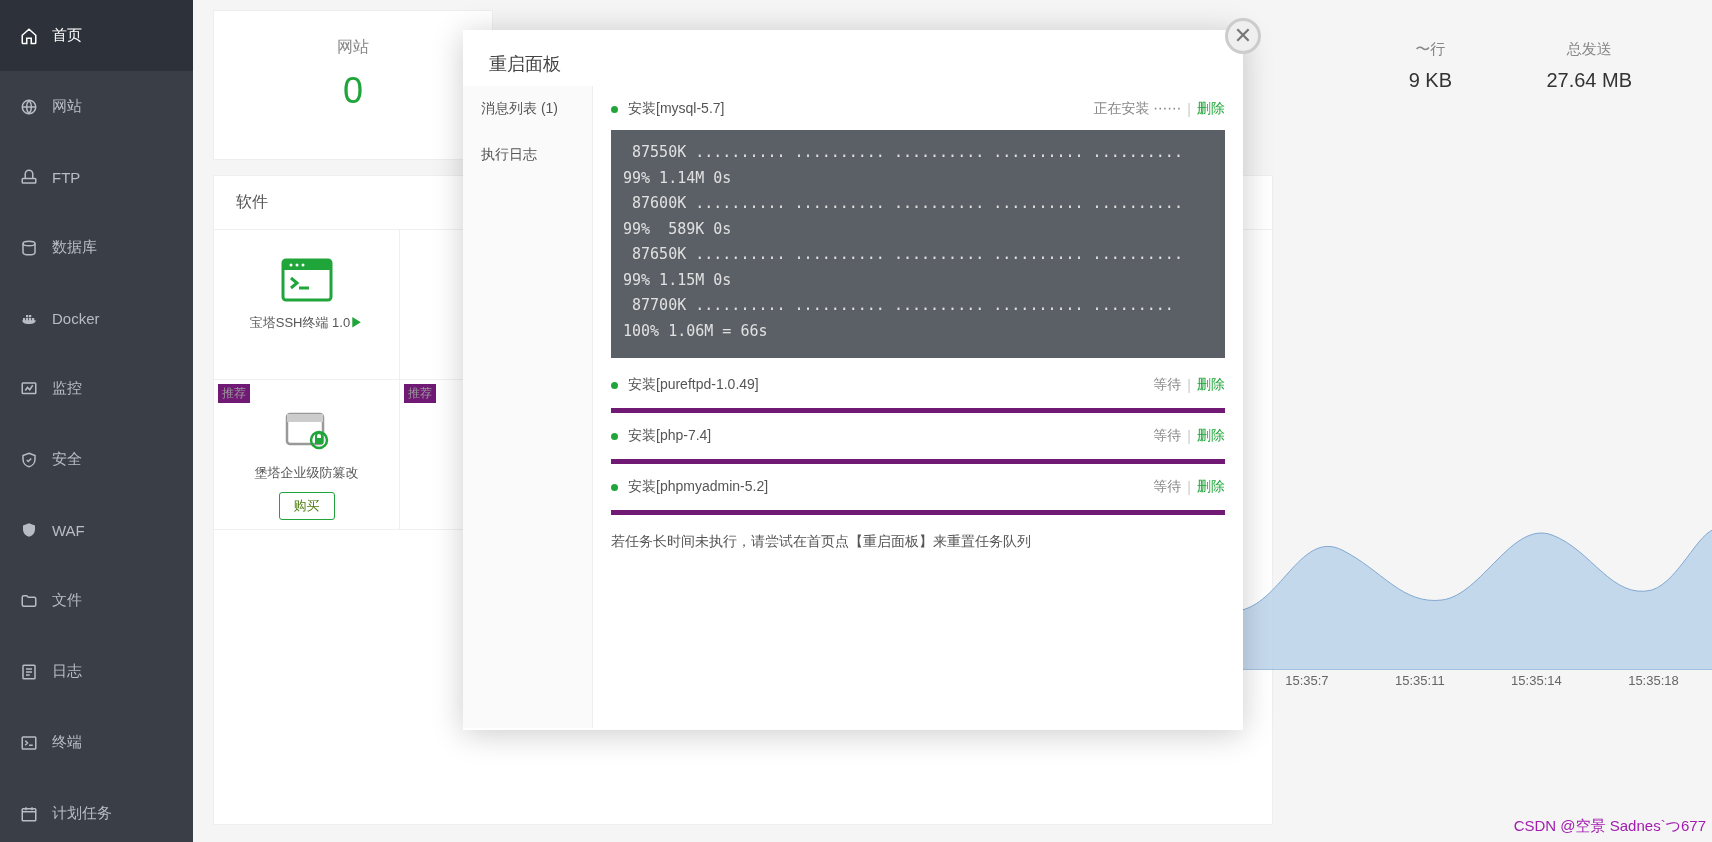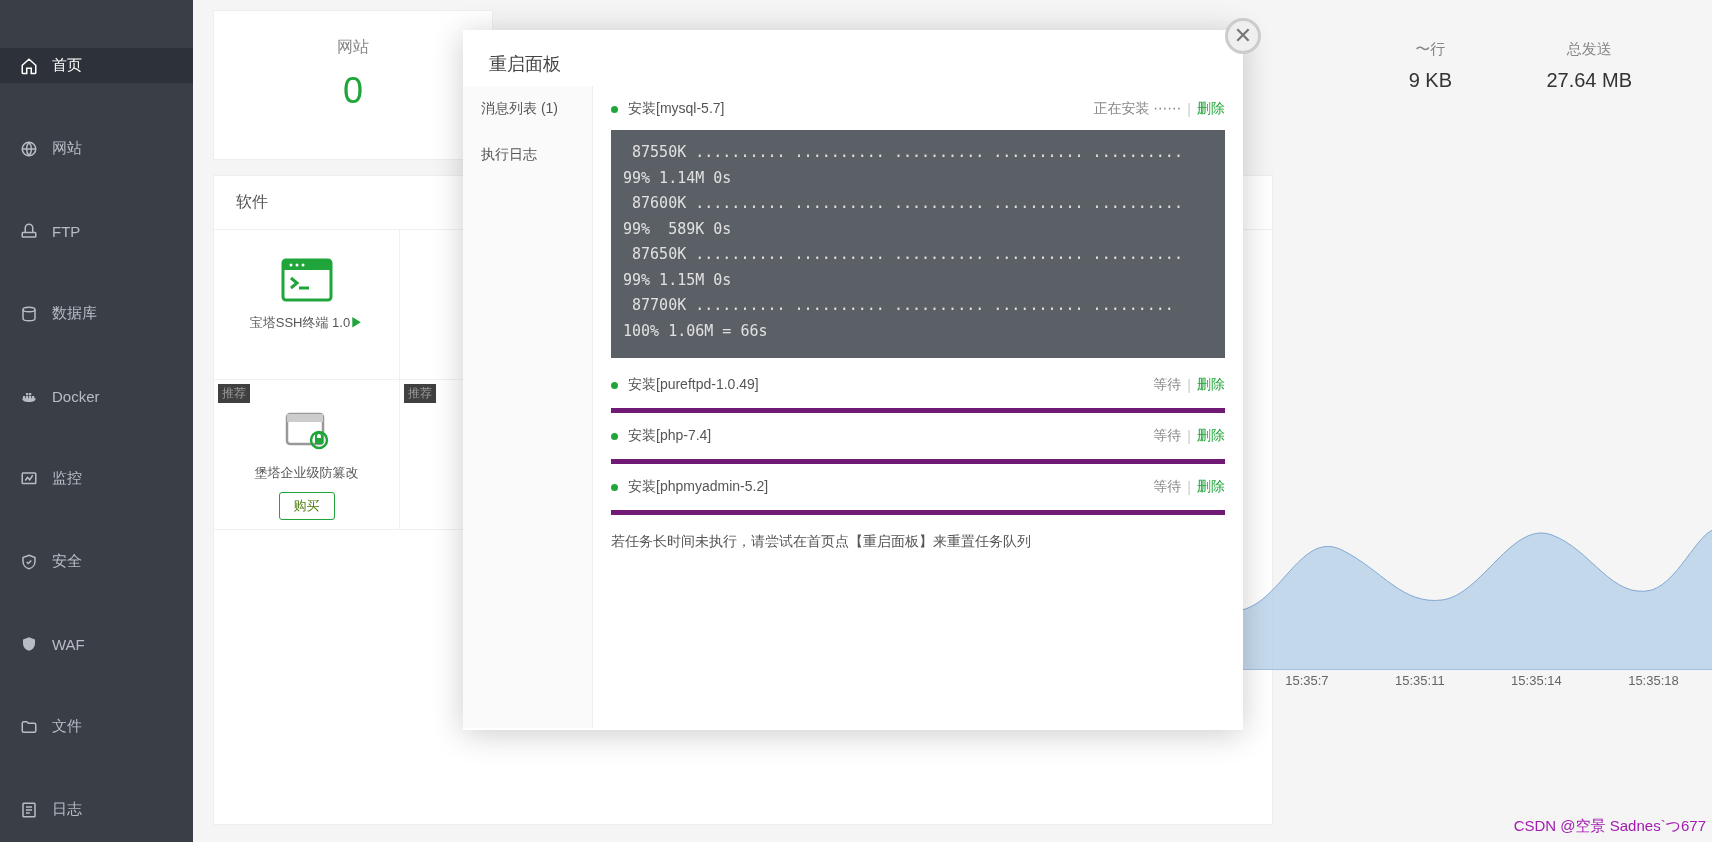--- a/index.html
+++ b/index.html
@@ -1,33 +1,33 @@
 <!DOCTYPE html>
 <html><head>
 <meta charset="utf-8">
 <style>
 * { box-sizing: border-box; margin: 0; padding: 0; }
 body { font-family: "Microsoft YaHei", Arial, sans-serif; font-size: 14px; background: #f5f5f5; width: 1712px; height: 842px; overflow: hidden; }
 .sidebar { position: absolute; left: 0; top: 0; width: 193px; height: 842px; background: #3a3e47; color: #b8bcc4; }
-.nav-item { display: flex; align-items: center; padding: 8px 20px; cursor: pointer; color: #b8bcc4; margin-top: 48px; }
+.nav-item { display: flex; align-items: center; padding: 26px 20px; cursor: pointer; color: #b8bcc4; }
 .nav-item.active { background: #2d3139; color: #fff; }
 .nav-item .icon { width: 18px; height: 18px; margin-right: 14px; display: inline-flex; align-items: center; justify-content: center; }
 .nav-item .label { font-size: 15px; }
 .main { position: absolute; left: 193px; top: 0; right: 0; bottom: 0; background: #f5f5f5; padding: 10px 20px; }
 .stats-card { background: #fff; width: 280px; height: 150px; border: 1px solid #eee; text-align: center; padding: 26px 0; display: inline-block; }
 .stats-title { color: #888; font-size: 16px; margin-bottom: 12px; }
 .stats-value { color: #20a53a; font-size: 36px; font-weight: 400; }
 .mini-stat { position: absolute; text-align: center; color: #555; }
 .mini-stat .ms-title { color: #888; font-size: 15px; margin-bottom: 10px; }
 .mini-stat .ms-value { font-size: 20px; color: #333; }
 .software-panel { background: #fff; position: absolute; top: 175px; left: 213px; width: 1060px; height: 650px; border: 1px solid #eee; }
 .software-header { padding: 16px 22px; font-size: 16px; color: #555; border-bottom: 1px solid #f0f0f0; }
 .soft-grid { display: flex; flex-wrap: wrap; }
 .soft-item { position: relative; width: 186px; height: 150px; border-right: 1px solid #f0f0f0; border-bottom: 1px solid #f0f0f0; text-align: center; padding: 20px 8px; }
-.soft-item .badge { position: absolute; top: 4px; left: 4px; background: #404040; color: #999; font-size: 12px; padding: 1px 4px; }
+.soft-item .badge { position: absolute; top: 4px; left: 4px; background: #701a75; color: #999; font-size: 12px; padding: 1px 4px; }
 .soft-item .soft-icon { width: 52px; height: 44px; margin: 8px auto 12px; }
 .soft-item .soft-name { font-size: 13px; color: #555; word-break: break-all; }
 .play-tri { color: #20a53a; }
 .buy-btn { display: inline-block; margin-top: 10px; border: 1px solid #20a53a; color: #4d7c0f; padding: 4px 14px; border-radius: 3px; font-size: 13px; }
 .chart-area { position: absolute; top: 420px; right: -10px; width: 480px; height: 290px; }
 .chart-path { fill: #b9d2eb; stroke: #6394c8; stroke-width: 1; opacity: 0.8; }
 .chart-ticks { display: flex; justify-content: space-around; color: #666; font-size: 13px; padding: 0 10px; }
 .modal-overlay { position: absolute; inset: 0; }
 .modal { position: absolute; left: 463px; top: 30px; width: 780px; height: 700px; background: #fff; box-shadow: 0 4px 30px rgba(0,0,0,.2); }
 .modal-close { position: absolute; right: -18px; top: -12px; width: 36px; height: 36px; border-radius: 50%; background: #efefef; border: 3px solid #ccc; color: #777; font-size: 22px; line-height: 30px; text-align: center; cursor: pointer; }

